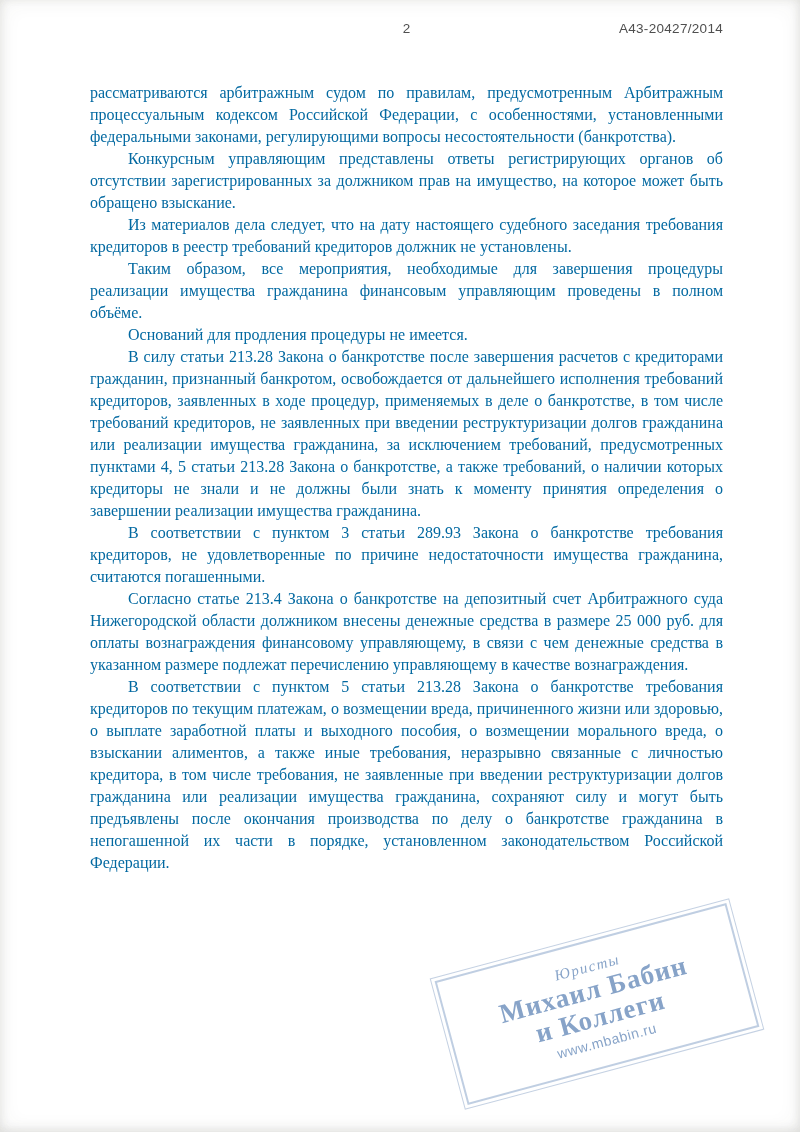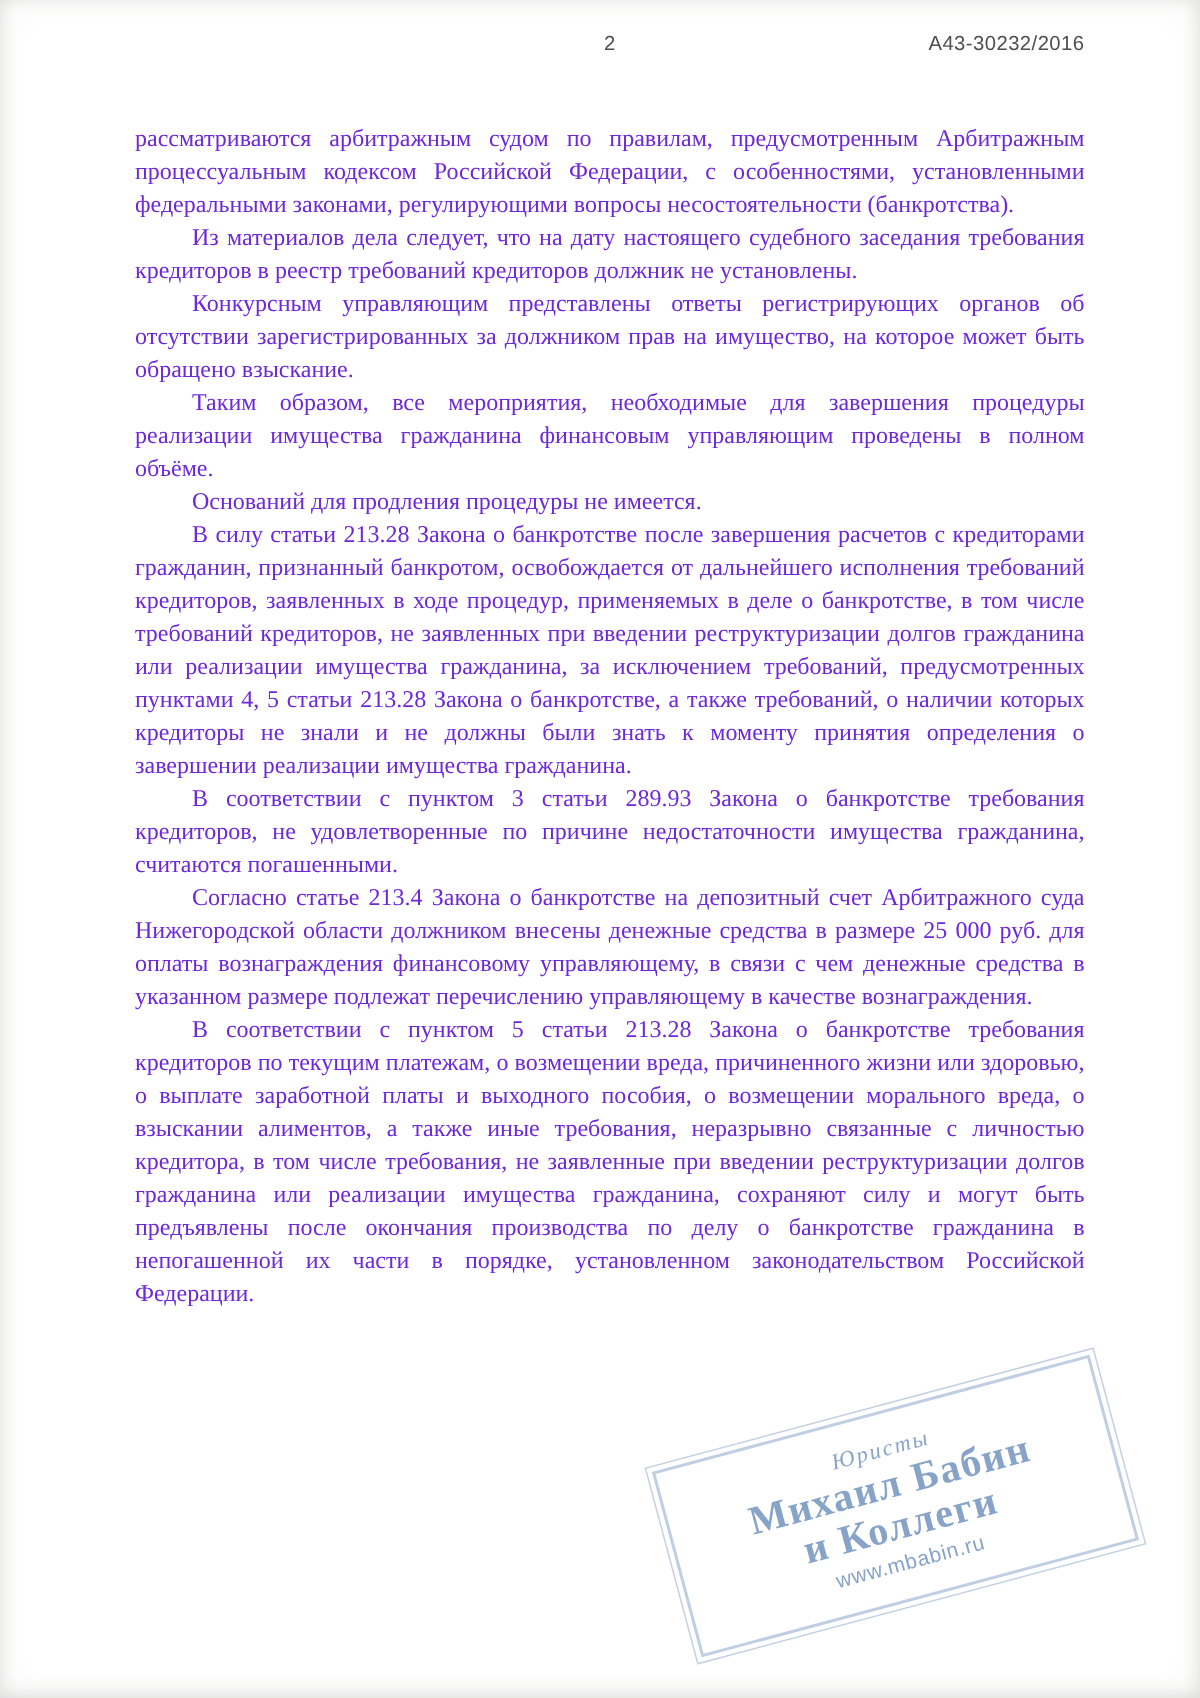--- a/index.html
+++ b/index.html
@@ -21,21 +21,21 @@
   }
   .header {
     position: absolute; top: 21px; left: 90px; right: 77px; height: 18px;
     font-family: "Liberation Sans", sans-serif;
     font-size: 13.5px; color: #4f4f4f;
   }
   .page-num { position: absolute; left: 0; right: 0; text-align: center; }
   .case-num { position: absolute; right: 0; top: 0; letter-spacing: 0.3px; }
   .content {
     position: absolute; top: 82px; left: 90px; width: 633px;
-    color: #6d28d9;
+    color: #0369a1;
     font-size: 16px; line-height: 22px;
     text-align: justify;
     z-index: 2;
   }
   .content p { margin: 0; text-indent: 38px; }
   .content p.no-indent { text-indent: 0; }
   .redact-gap { display: inline-block; width: 78px; }
   .stamp {
     position: absolute; left: 446px; top: 940px;
     width: 298px; height: 124px;
@@ -64,34 +64,34 @@
     letter-spacing: 0.5px;
   }
 </style>
 </head>
 <body>
 
 <div class="page">
 
   <div class="header">
     <span class="page-num">2</span>
-    <span class="case-num">А43-30232/2016</span>
+    <span class="case-num">А43-20427/2014</span>
   </div>
 
   <div class="stamp" style="color: rgb(125, 156, 196);">
     <div class="stamp-small">Юристы</div>
     <div class="stamp-large">Михаил Бабин</div>
     <div class="stamp-large">и Коллеги</div>
     <div class="stamp-url">www.mbabin.ru</div>
   </div>
 
   <div class="content">
     <p class="no-indent">рассматриваются арбитражным судом по правилам, предусмотренным Арбитражным процессуальным кодексом Российской Федерации, с особенностями, установленными федеральными законами, регулирующими вопросы несостоятельности (банкротства).</p>
+    <p>Конкурсным управляющим представлены ответы регистрирующих органов об отсутствии зарегистрированных за должником прав на имущество, на которое может быть обращено взыскание.</p>
     <p>Из материалов дела следует, что на дату настоящего судебного заседания требования кредиторов в реестр требований кредиторов должник не установлены.</p>
-    <p>Конкурсным управляющим представлены ответы регистрирующих органов об отсутствии зарегистрированных за должником прав на имущество, на которое может быть обращено взыскание.</p>
     <p>Таким образом, все мероприятия, необходимые для завершения процедуры реализации имущества гражданина финансовым управляющим проведены в полном объёме.</p>
     <p>Оснований для продления процедуры не имеется.</p>
     <p>В силу статьи 213.28 Закона о банкротстве после завершения расчетов с кредиторами гражданин, признанный банкротом, освобождается от дальнейшего исполнения требований кредиторов, заявленных в ходе процедур, применяемых в деле о банкротстве, в том числе требований кредиторов, не заявленных при введении реструктуризации долгов гражданина или реализации имущества гражданина, за исключением требований, предусмотренных пунктами 4, 5 статьи 213.28 Закона о банкротстве, а также требований, о наличии которых кредиторы не знали и не должны были знать к моменту принятия определения о завершении реализации имущества гражданина.</p>
     <p>В соответствии с пунктом 3 статьи 289.93 Закона о банкротстве требования кредиторов, не удовлетворенные по причине недостаточности имущества гражданина, считаются погашенными.</p>
     <p>Согласно статье 213.4 Закона о банкротстве на депозитный счет Арбитражного суда Нижегородской области должником внесены денежные средства в размере 25 000 руб. для оплаты вознаграждения финансовому управляющему, в связи с чем денежные средства в указанном размере подлежат перечислению управляющему в качестве вознаграждения.</p>
     <p>В соответствии с пунктом 5 статьи 213.28 Закона о банкротстве требования кредиторов по текущим платежам, о возмещении вреда, причиненного жизни или здоровью, о выплате заработной платы и выходного пособия, о возмещении морального вреда, о взыскании алиментов, а также иные требования, неразрывно связанные с личностью кредитора, в том числе требования, не заявленные при введении реструктуризации долгов гражданина или реализации имущества гражданина, сохраняют силу и могут быть предъявлены после окончания производства по делу о банкротстве гражданина в непогашенной их части в порядке, установленном законодательством Российской Федерации.</p>
   </div>
 
 </div>
 

